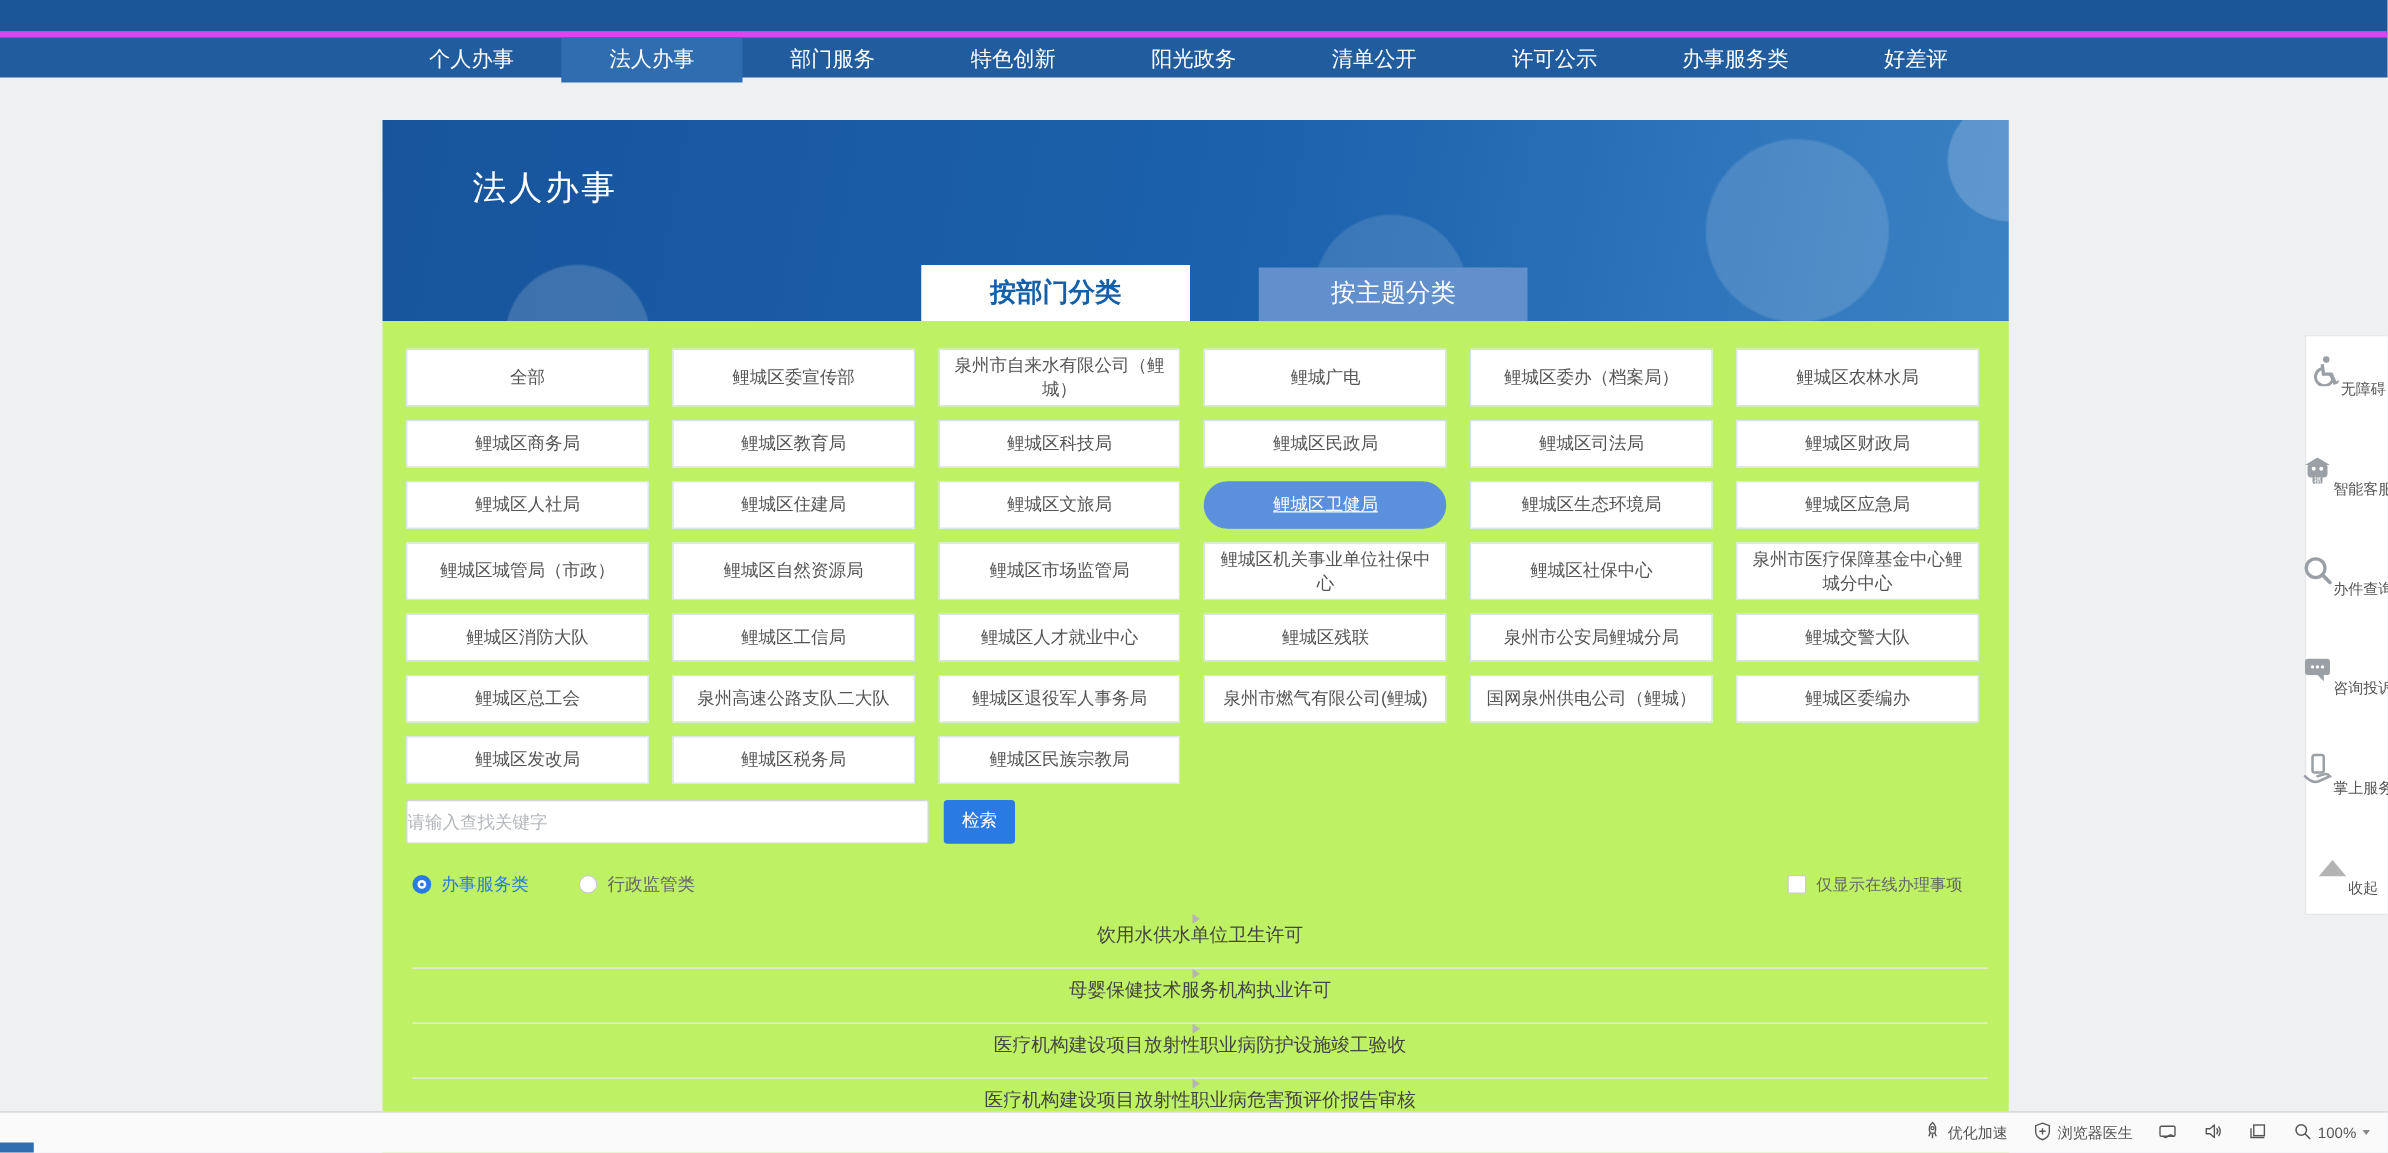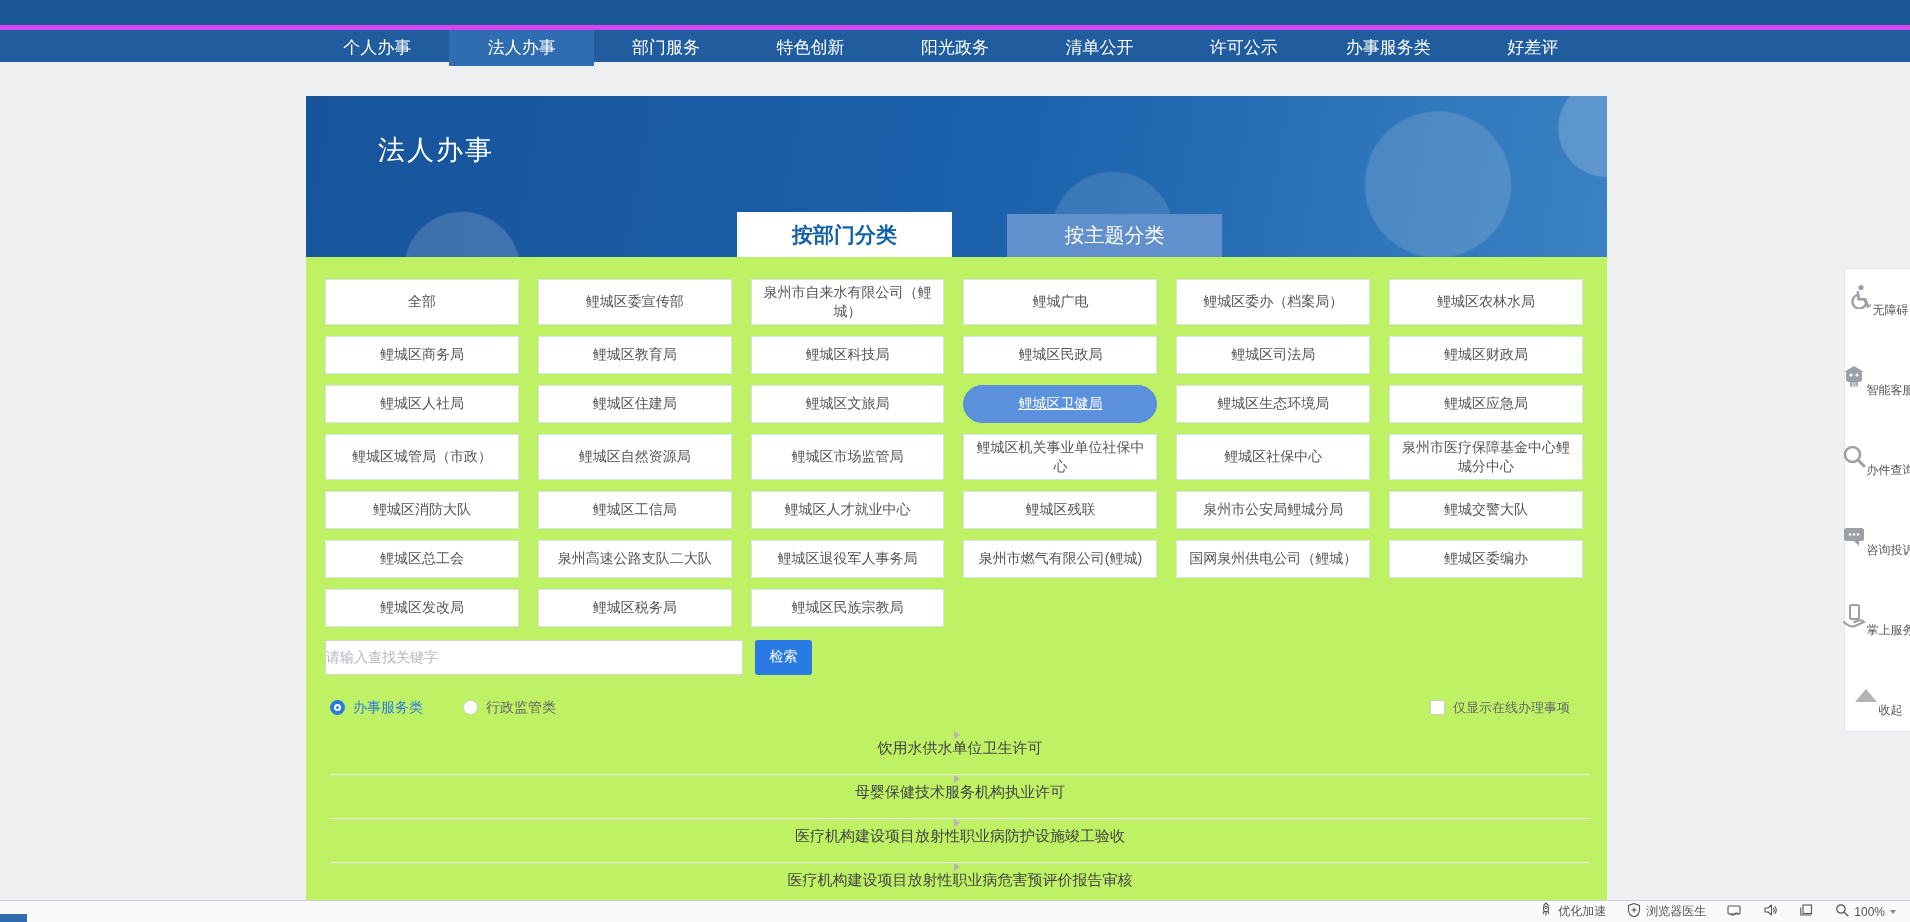--- a/index.html
+++ b/index.html
@@ -74,21 +74,21 @@
 
   
   .side-panel { position:absolute; right:0; top:268px; width:66px; height:464px; background:#fff;
     border:1px solid #e7e7e7; border-right:none; display:flex; flex-direction:column;
     align-items:center; justify-content:space-between; padding:14px 0 12px 0; }
   .side-item { display:flex; flex-direction:row; align-items:flex-end; cursor:pointer; }
   .side-item svg { width:26px; height:26px; margin-bottom:6px; }
   .side-label { font-size:12px; color:#555; white-space:nowrap; }
 
   
-  .status-bar { position:absolute; left:0; bottom:0; width:1910px; height:22px; background:#fafafa;
+  .status-bar { position:absolute; left:0; bottom:0; width:1910px; height:33px; background:#fafafa;
     border-top:1px solid #cfcfcf; display:flex; align-items:center; justify-content:flex-end;
     padding-right:14px; }
   .status-item { display:flex; align-items:center; margin-left:20px; font-size:12px; color:#555; cursor:pointer; }
   .status-item svg { width:16px; height:16px; }
   .status-item .lbl { margin-left:4px; }
   .zoom-caret { width:0; height:0; border-top:4px solid #888; border-left:3px solid transparent;
     border-right:3px solid transparent; margin-left:5px; }
   .corner-blue { position:absolute; left:0; bottom:0; width:27px; height:8px; background:#2f6cb0; z-index:5; }
 </style>
 </head>

